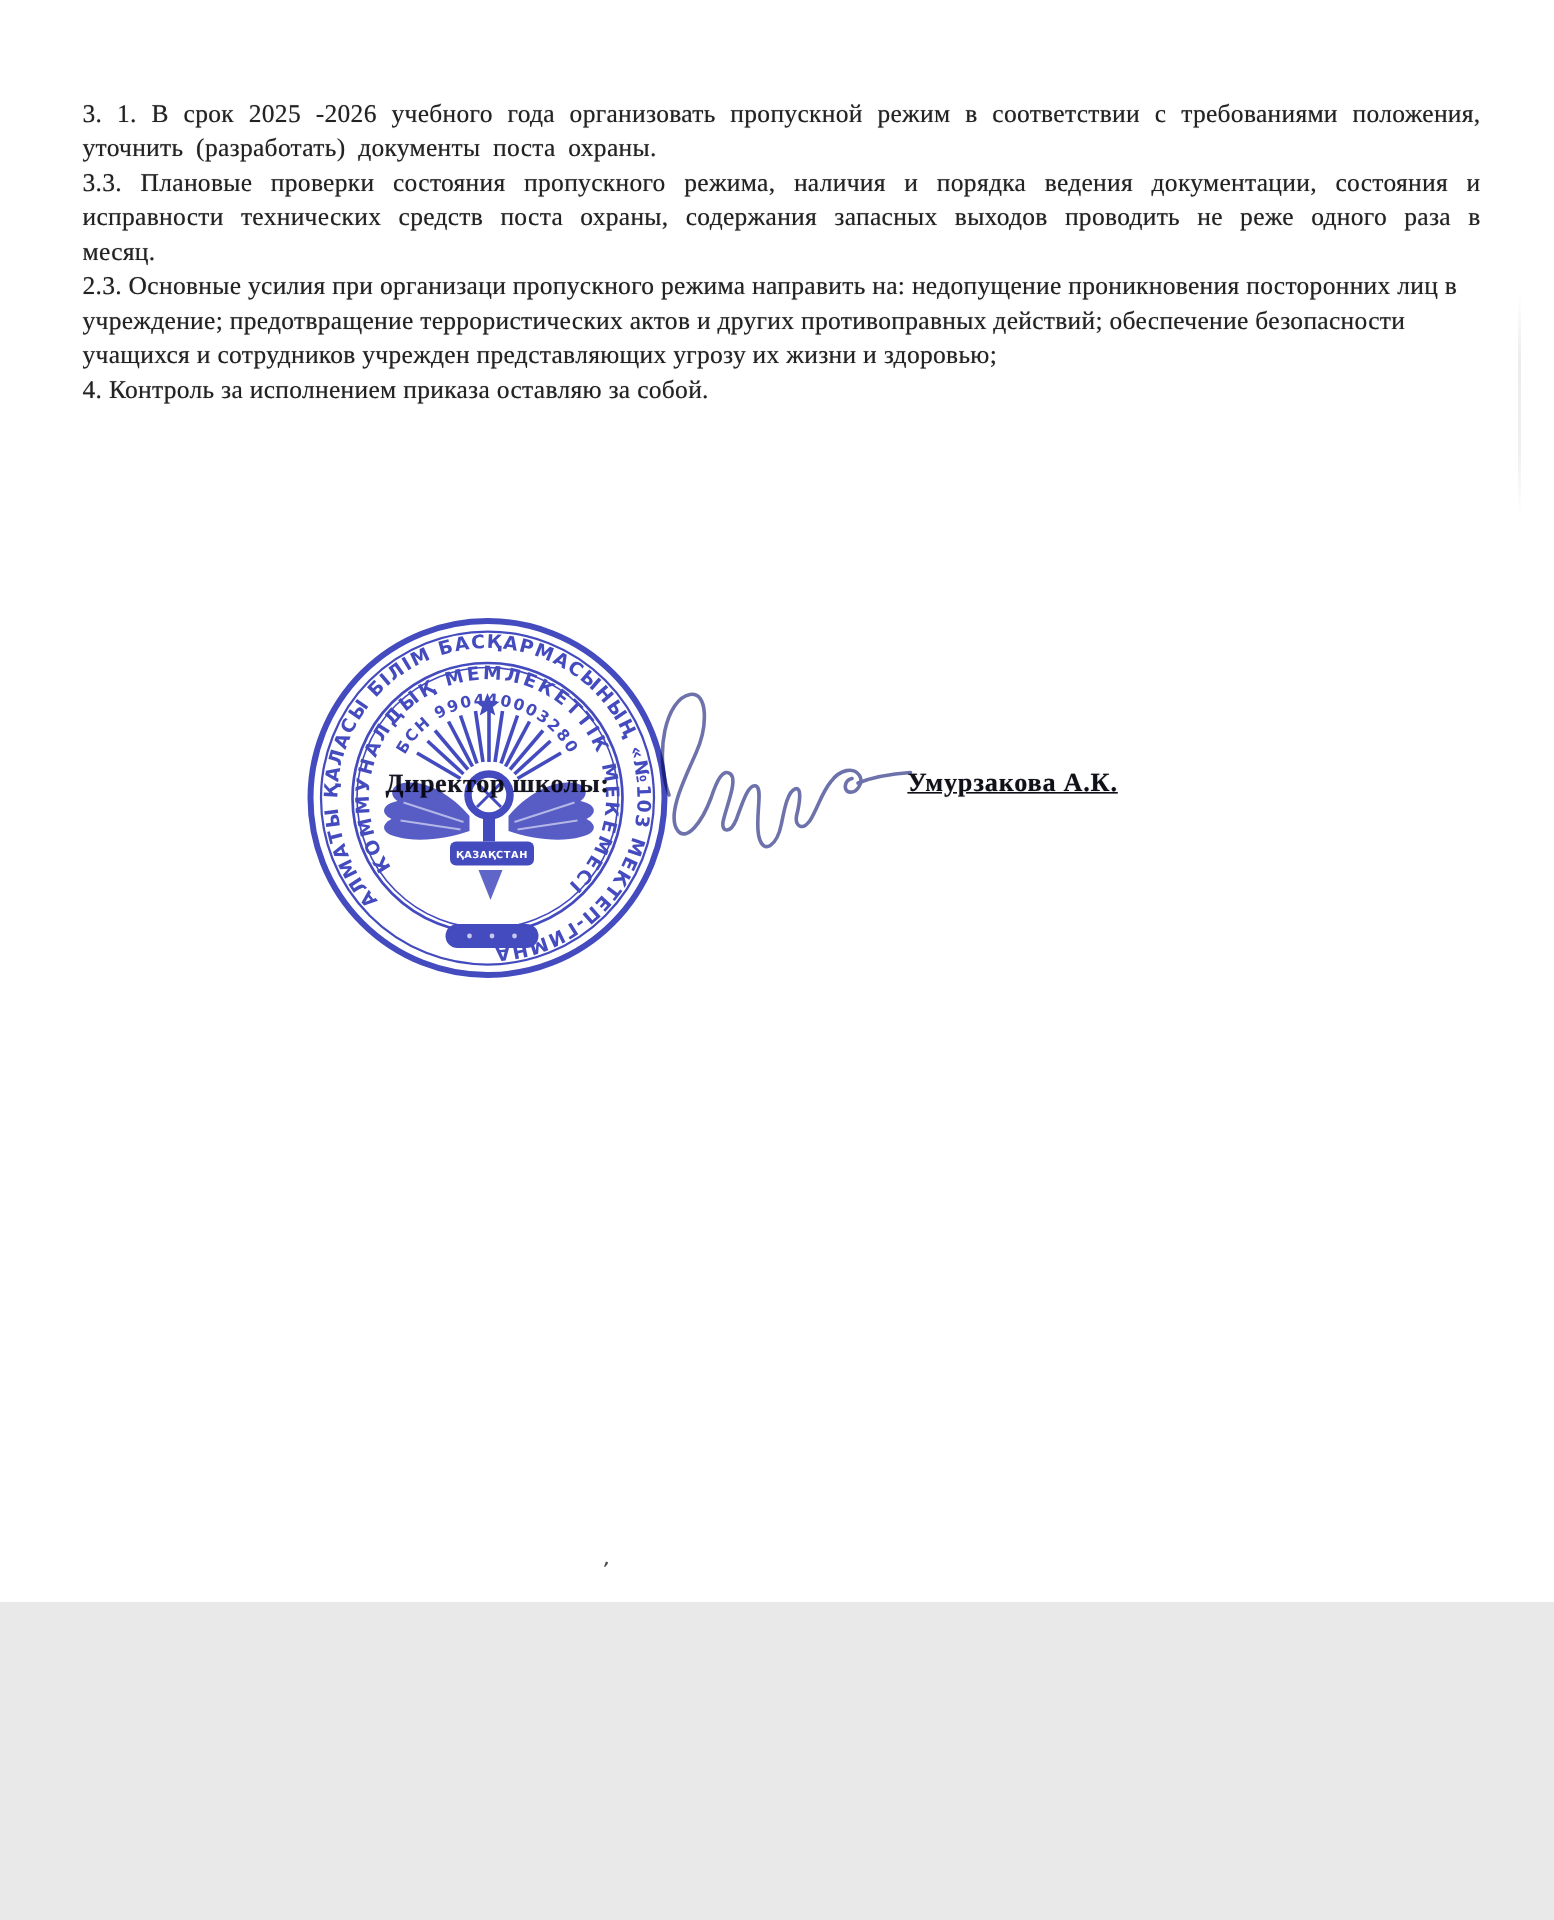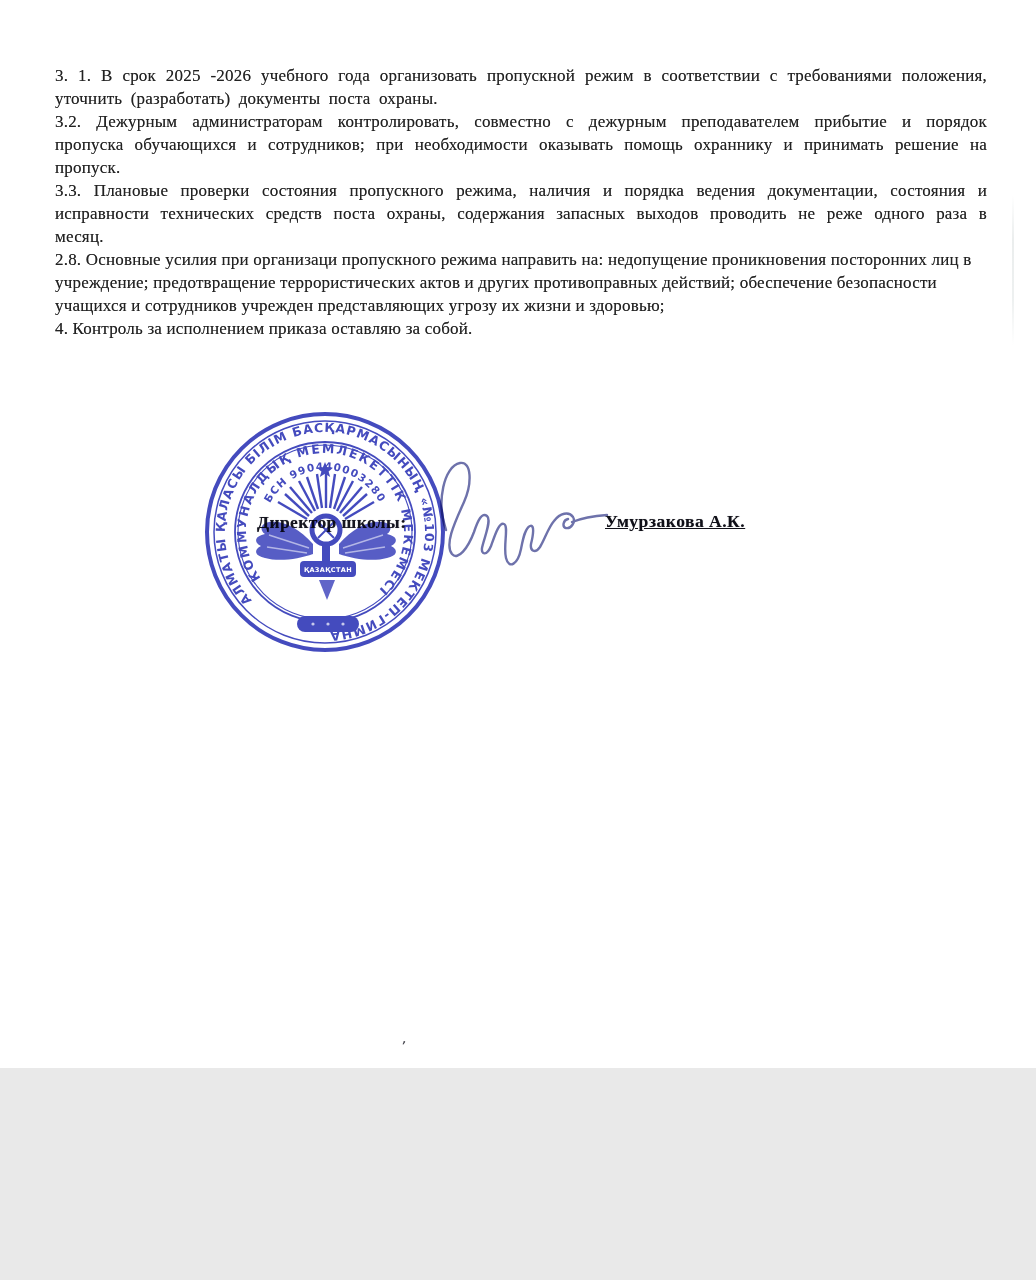--- a/index.html
+++ b/index.html
@@ -77,23 +77,22 @@
     background:radial-gradient(ellipse at 45% 55%, rgba(206,226,232,.45), rgba(206,226,232,0) 70%);
   }
 </style>
 </head>
 <body>
 
 <div class="page">
 
   <div class="doc-text">
     <p class="just">3. 1. В срок 2025 -2026 учебного года организовать пропускной режим в соответствии с требованиями положения, уточнить (разработать) документы поста охраны.</p>
-    <p class="just">3.2. Дежурным администраторам контролировать, совместно с дежурным преподавателем прибытие и порядок пропуска обучающихся и сотрудников; при необходимости оказывать помощь охраннику и принимать решение на пропуск.</p>
     <p class="just">3.3. Плановые проверки состояния пропускного режима, наличия и порядка ведения документации, состояния и исправности технических средств поста охраны, содержания запасных выходов проводить не реже одного раза в месяц.</p>
-    <p>2.8. Основные усилия при организаци пропускного режима направить на: недопущение проникновения посторонних лиц в учреждение; предотвращение террористических актов и других противоправных действий; обеспечение безопасности учащихся и сотрудников учрежден представляющих угрозу их жизни и здоровью;</p>
+    <p>2.3. Основные усилия при организаци пропускного режима направить на: недопущение проникновения посторонних лиц в учреждение; предотвращение террористических актов и других противоправных действий; обеспечение безопасности учащихся и сотрудников учрежден представляющих угрозу их жизни и здоровью;</p>
     <p>4. Контроль за исполнением приказа оставляю за собой.</p>
   </div>
 
   <div class="role-label">Директор школы:</div>
 
   <svg class="signature-svg" viewBox="0 0 178 108">
     <path d="M 14,72 C 4,44 12,8 28,5 C 40,3 40,26 32,44 C 24,62 12,86 20,96 C 26,103 36,90 42,74 C 46,62 50,54 55,58 C 60,62 52,80 50,90 C 49,97 55,98 59,88 C 63,77 67,64 72,66 C 77,68 71,88 74,100 C 77,112 86,106 89,91 C 91,81 93,70 98,68 C 103,66 101,78 99,86 C 98,93 103,96 108,89 C 113,81 116,70 122,63 C 128,55 137,53 141,59 C 144,64 139,71 134,70 C 130,69 131,62 136,61"></path>
     <path d="M 140,64 C 150,60 161,58 175,57"></path>
   </svg>
 

